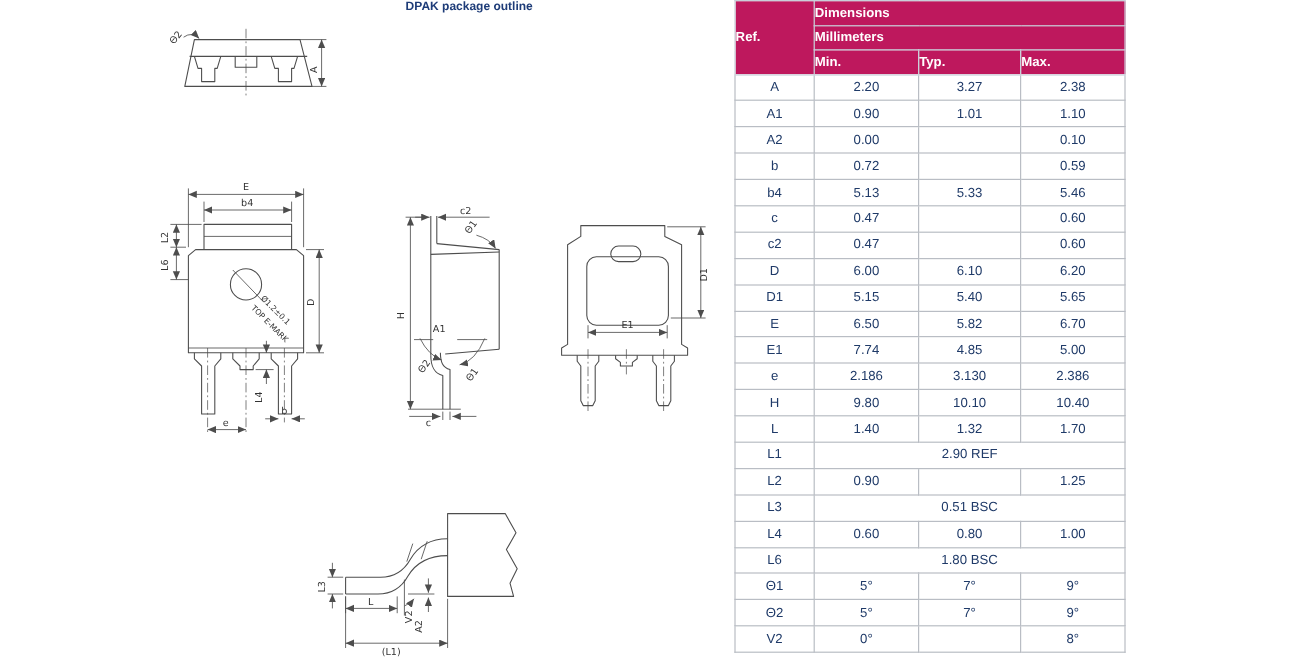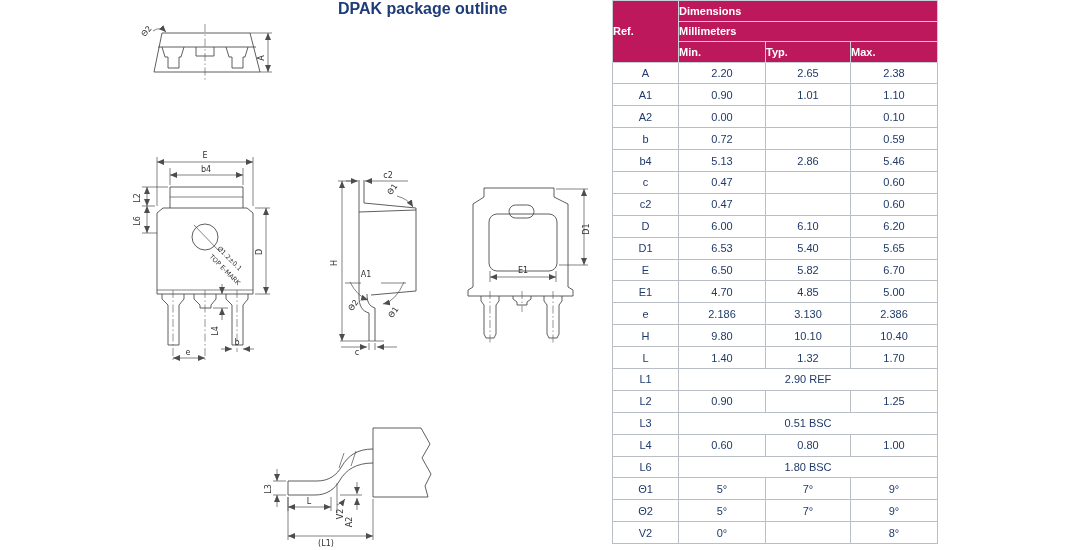--- a/index.html
+++ b/index.html
@@ -2,21 +2,21 @@
 <html><head>
 <meta charset="utf-8">
 <style>
   html,body{margin:0;padding:0;}
   body{
     width:1080px;height:550px;position:relative;background:#ffffff;
     font-family:"Liberation Sans",sans-serif;overflow:hidden;
   }
   .page-title{
     position:absolute;left:338px;top:0px;
-    font-size:16px;font-weight:bold;color:#1e3c78;
+    font-size:10px;font-weight:bold;color:#1e3c78;
   }
   
   .table-wrap{position:absolute;left:612px;top:0px;width:325px;}
   table.dims{
     border-collapse:collapse;table-layout:fixed;width:325px;
     font-family:"Liberation Sans",sans-serif;font-size:11px;
   }
   table.dims th{
     background:#be185d;color:#ffffff;font-weight:bold;
     border:1px solid #c9cfd9;height:19.5px;padding:0;text-align:left;
@@ -232,21 +232,21 @@
       <tr>
         <th>Min.</th>
         <th>Typ.</th>
         <th>Max.</th>
       </tr>
     </thead>
     <tbody>
         <tr>
           <td>A</td>
           <td>2.20</td>
-          <td>2.65</td>
+          <td>3.27</td>
           <td>2.38</td>
         </tr>
         <tr>
           <td>A1</td>
           <td>0.90</td>
           <td>1.01</td>
           <td>1.10</td>
         </tr>
         <tr>
           <td>A2</td>
@@ -256,21 +256,21 @@
         </tr>
         <tr>
           <td>b</td>
           <td>0.72</td>
           <td></td>
           <td>0.59</td>
         </tr>
         <tr>
           <td>b4</td>
           <td>5.13</td>
-          <td>2.86</td>
+          <td>5.33</td>
           <td>5.46</td>
         </tr>
         <tr>
           <td>c</td>
           <td>0.47</td>
           <td></td>
           <td>0.60</td>
         </tr>
         <tr>
           <td>c2</td>
@@ -279,33 +279,33 @@
           <td>0.60</td>
         </tr>
         <tr>
           <td>D</td>
           <td>6.00</td>
           <td>6.10</td>
           <td>6.20</td>
         </tr>
         <tr>
           <td>D1</td>
-          <td>6.53</td>
+          <td>5.15</td>
           <td>5.40</td>
           <td>5.65</td>
         </tr>
         <tr>
           <td>E</td>
           <td>6.50</td>
           <td>5.82</td>
           <td>6.70</td>
         </tr>
         <tr>
           <td>E1</td>
-          <td>4.70</td>
+          <td>7.74</td>
           <td>4.85</td>
           <td>5.00</td>
         </tr>
         <tr>
           <td>e</td>
           <td>2.186</td>
           <td>3.130</td>
           <td>2.386</td>
         </tr>
         <tr>

